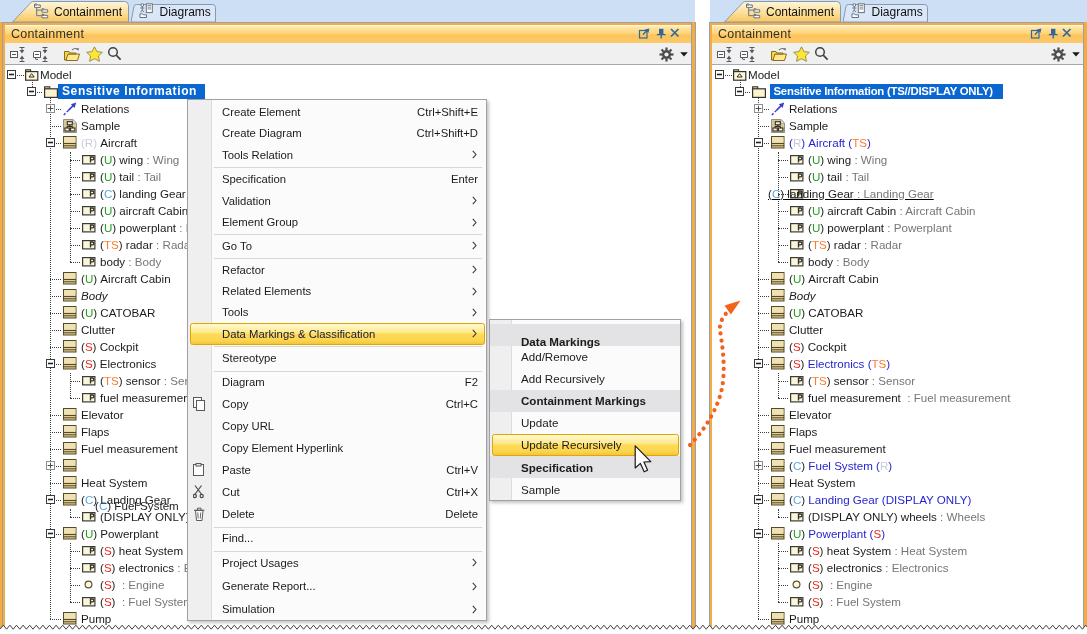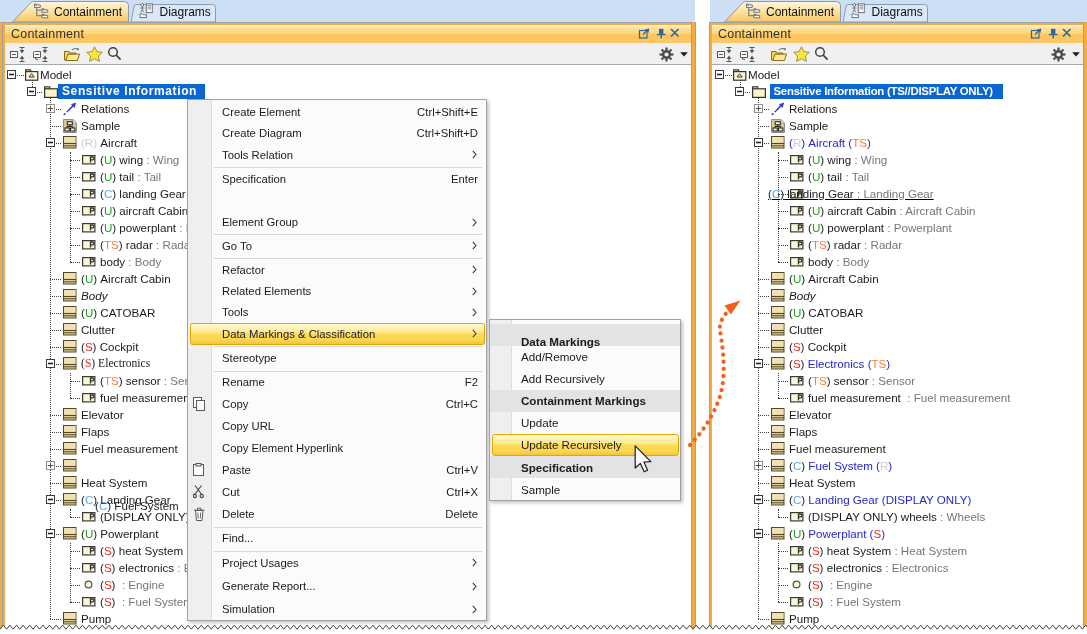--- a/index.html
+++ b/index.html
@@ -369,21 +369,21 @@
       <svg style="position:absolute;left:45.5px;top:359.0px;overflow:visible" width="9" height="9">
         <rect x="0.5" y="0.5" width="8" height="8" fill="#ffffff" stroke="#3a3a3a"></rect>
         <line x1="2" y1="4.5" x2="7" y2="4.5" stroke="#222222" stroke-width="1.6"></line>
       </svg>
       <svg style="position:absolute;left:62.5px;top:357.25px;overflow:visible" width="13.5" height="12.5">
         <rect x="0.5" y="0.5" width="12.5" height="11.5" fill="#decd9c" stroke="#57491f"></rect>
         <rect x="1" y="1" width="11.5" height="5.5" fill="#eee1b5"></rect>
         <line x1="0.5" y1="7.5" x2="13" y2="7.5" stroke="#57491f"></line>
         <line x1="0.5" y1="9.8" x2="13" y2="9.8" stroke="#57491f"></line>
       </svg>
-      <div style="position:absolute;left:81px;top:355px;height:17px;line-height:17px;white-space:pre;font-family:Liberation Serif, serif;"><span style="color:#1b1b1b;">(</span><span style="color:#e8271b;">S</span><span style="color:#1b1b1b;">)</span><span style="color:#1b1b1b;">&nbsp;Electronics</span></div>
+      <div style="position:absolute;left:81px;top:355px;height:17px;line-height:17px;white-space:pre;"><span style="color:#1b1b1b;">(</span><span style="color:#e8271b;">S</span><span style="color:#1b1b1b;">)</span><span style="color:#1b1b1b;">&nbsp;Electronics</span></div>
       <div style="position:absolute;left:69.5px;top:380.5px;width:10.5px;height:0;border-top:1px dotted #3c3c3c"></div>
       <svg style="position:absolute;left:81.5px;top:375.5px;overflow:visible" width="13.5" height="9">
         <rect x="0.6" y="0.6" width="12.3" height="8.3" fill="#fbf6d9" stroke="#3c3c35" stroke-width="1.2"></rect>
         <path d="M8.5,7.4 V2 H10.5 Q11.9,2 11.9,3.4 Q11.9,4.8 10.5,4.8 H8.5" fill="none" stroke="#33332e" stroke-width="1.35"></path>
       </svg>
       <div style="position:absolute;left:100px;top:372px;height:17px;line-height:17px;white-space:pre;"><span style="color:#1b1b1b;">(</span><span style="color:#ff7a2b;">TS</span><span style="color:#1b1b1b;">)</span><span style="color:#1b1b1b;">&nbsp;sensor</span><span style="color:#767676;"> : Sensor</span></div>
       <div style="position:absolute;left:69.5px;top:397.5px;width:10.5px;height:0;border-top:1px dotted #3c3c3c"></div>
       <svg style="position:absolute;left:81.5px;top:392.5px;overflow:visible" width="13.5" height="9">
         <rect x="0.6" y="0.6" width="12.3" height="8.3" fill="#fbf6d9" stroke="#3c3c35" stroke-width="1.2"></rect>
         <path d="M8.5,7.4 V2 H10.5 Q11.9,2 11.9,3.4 Q11.9,4.8 10.5,4.8 H8.5" fill="none" stroke="#33332e" stroke-width="1.35"></path>
@@ -787,20 +787,26 @@
       <div class="mlab">Tools Relation</div>
       <svg width="5" height="9" style="position:absolute;right:9px;top:50%;margin-top:-4.5px">
         <path d="M0.8,0.8 L4,4.5 L0.8,8.2" fill="none" stroke="#3a3a3a" stroke-width="1.1"></path>
       </svg>
     </div>
     <div class="msep" style="top:67.3px"></div>
     <div class="mi" style="top:68.8px;height:21.4px">
       <div class="mlab">Specification</div>
       <div class="msc">Enter</div>
     </div>
+    <div class="mi" style="top:90.3px;height:21.4px">
+      <div class="mlab">Validation</div>
+      <svg width="5" height="9" style="position:absolute;right:9px;top:50%;margin-top:-4.5px">
+        <path d="M0.8,0.8 L4,4.5 L0.8,8.2" fill="none" stroke="#3a3a3a" stroke-width="1.1"></path>
+      </svg>
+    </div>
     <div class="mi" style="top:111.8px;height:21.4px">
       <div class="mlab">Element Group</div>
       <svg width="5" height="9" style="position:absolute;right:9px;top:50%;margin-top:-4.5px">
         <path d="M0.8,0.8 L4,4.5 L0.8,8.2" fill="none" stroke="#3a3a3a" stroke-width="1.1"></path>
       </svg>
     </div>
     <div class="msep" style="top:134.2px"></div>
     <div class="mi" style="top:135.3px;height:21.4px">
       <div class="mlab">Go To</div>
       <svg width="5" height="9" style="position:absolute;right:9px;top:50%;margin-top:-4.5px">
@@ -832,21 +838,21 @@
       <svg width="5" height="9" style="position:absolute;right:9px;top:50%;margin-top:-4.5px">
         <path d="M0.8,0.8 L4,4.5 L0.8,8.2" fill="none" stroke="#3a3a3a" stroke-width="1.1"></path>
       </svg>
     </div>
     <div class="msep" style="top:246.2px"></div>
     <div class="mi" style="top:247.8px;height:21.4px">
       <div class="mlab">Stereotype</div>
     </div>
     <div class="msep" style="top:270.5px"></div>
     <div class="mi" style="top:271.8px;height:21.4px">
-      <div class="mlab">Rename</div>
+      <div class="mlab">Diagram</div>
       <div class="msc">F2</div>
     </div>
     <div class="mi" style="top:293.8px;height:21.4px">
       <svg width="14" height="14" style="position:absolute;left:5px;top:50%;margin-top:-7px">
         <g fill="#fdfdfd" stroke="#5a5a5a">
           <rect x="0.5" y="0.5" width="8" height="10"></rect>
           <rect x="3.5" y="3.5" width="8" height="10"></rect>
         </g>
       </svg>
       <div class="mlab">Copy</div>

